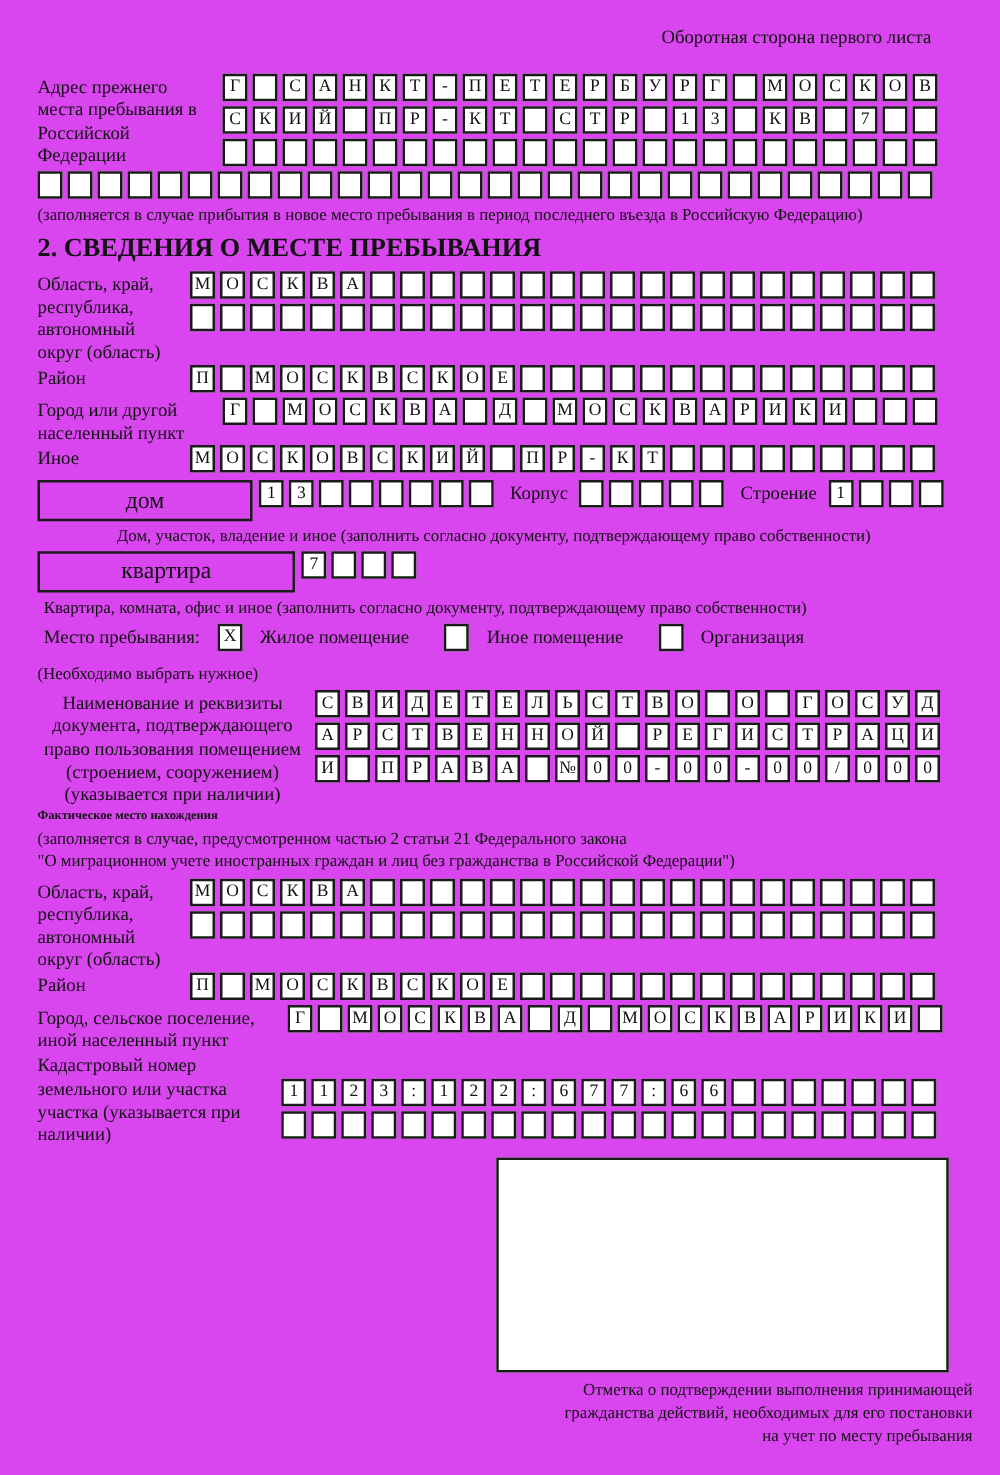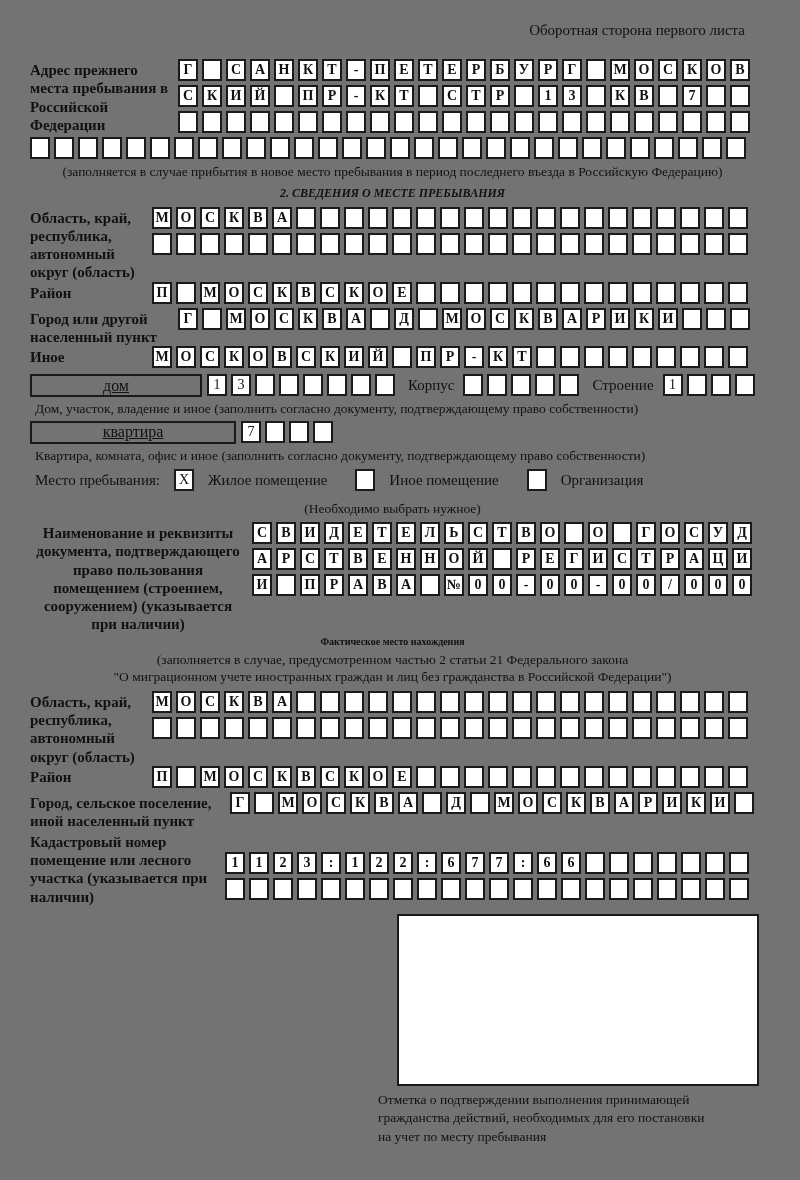--- a/index.html
+++ b/index.html
@@ -2,59 +2,59 @@
 <html><head>
 <meta charset="utf-8">
 <style>
   * { margin:0; padding:0; box-sizing:border-box; }
   html,body { background:#ffffff; }
   body {
     width:800px; height:1180px;
     font-family:"Liberation Serif", serif;
     color:#111111; font-size:15px;
   }
-  .page { width:800px; height:1180px; padding:10px 45px 0 30px; overflow:hidden; background:#737373; }
+  .page { width:800px; height:1180px; padding:10px 45px 0 30px; overflow:hidden; background:#d946ef; }
 
   .header-note { text-align:right; margin-top:12px; padding-right:10px; font-size:15px; }
 
-  .fgroup { display:flex; align-items:flex-start;font-weight:bold; }
+  .fgroup { display:flex; align-items:flex-start; }
   .flabel { flex:0 0 auto; line-height:1.22; padding-top:2px; padding-right:6px; }
   .w122 { flex-basis:122px; }
   .w148 { flex-basis:148px; }
   .w195 { flex-basis:195px; }
   .w200 { flex-basis:200px; }
   .w222 { flex-basis:222px; }
   .fgrids { flex:1 1 auto; }
 
   .fgrid { display:flex; height:22px; margin-bottom:4px; }
   .cbox {
     flex:0 0 auto; width:20px; height:22px; margin-right:4px;
     border:2px solid #1a1a1a; background:#fff;
     display:flex; align-items:center; justify-content:center;
     font-size:14px; line-height:1;
   }
 
   .widebox {
-    flex:0 0 auto; height:23px; border:2px solid #1a1a1a;
+    flex:0 0 auto; height:33px; border:2px solid #1a1a1a;
     display:flex; align-items:center; justify-content:center;
-    margin-right:5px; font-size:16px;text-decoration:underline;
+    margin-right:5px; font-size:19px;
   }
   .inline-label { line-height:23px; padding:0 9px; flex:0 0 auto; }
 
   .manrow { display:flex; align-items:flex-start; }
   .note-small { font-size:13.5px; line-height:1.3; }
-  .center { text-align:center; }
+  .center { text-align:left; }
   .bold { font-weight:bold; }
 
   .mesto-row { display:flex; align-items:center; }
   .mesto-row .opt { display:flex; align-items:center; margin-left:14px; }
   .mesto-row .opt .optlabel { margin-left:10px; margin-right:14px; }
 
   .stamp-box { width:362px; height:172px; border:2px solid #1a1a1a; margin-left:367px; margin-top:8px; background:#fff; }
-  .stamp-caption { width:400px; margin-left:348px; margin-top:5px; font-size:13.5px; line-height:1.38; text-align:left; }
+  .stamp-caption { width:400px; margin-left:348px; margin-top:5px; font-size:13.5px; line-height:1.38; text-align:right; }
 </style>
 </head>
 <body>
 
 <div class="page">
 
   <div class="header-note">Оборотная сторона первого листа</div>
 
   <div class="fgroup" style="margin-top:20px;">
     <div class="flabel w148">Адрес прежнего места пребывания в Российской Федерации</div>
@@ -166,21 +166,21 @@
       <span class="cbox"></span>
       <span class="cbox"></span>
       <span class="cbox"></span>
       <span class="cbox"></span>
       <span class="cbox"></span>
       <span class="cbox"></span>
       <span class="cbox"></span>
     </div>
   <div class="note-small center" style="margin-top:3px;">(заполняется в случае прибытия в новое место пребывания в период последнего въезда в Российскую Федерацию)</div>
 
-  <div class="bold center" style="font-size:12px; margin-top:5px;font-style:italic;">2. СВЕДЕНИЯ О МЕСТЕ ПРЕБЫВАНИЯ</div>
+  <div class="bold center" style="font-size:21px; margin-top:5px;">2. СВЕДЕНИЯ О МЕСТЕ ПРЕБЫВАНИЯ</div>
 
   <div class="fgroup" style="margin-top:6px;">
     <div class="flabel w122">Область, край, республика, автономный округ (область)</div>
     <div class="fgrids">
       <div class="fgrid">
           <span class="cbox">М</span>
           <span class="cbox">О</span>
           <span class="cbox">С</span>
           <span class="cbox">К</span>
           <span class="cbox">В</span>
@@ -354,21 +354,21 @@
         <span class="cbox"></span>
       </div>
     <div class="inline-label">Строение</div>
     <div class="fgrid" style="margin-bottom:0;">
         <span class="cbox">1</span>
         <span class="cbox"></span>
         <span class="cbox"></span>
         <span class="cbox"></span>
       </div>
   </div>
-  <div class="note-small" style="margin-top:3px; padding-left:5px;">Дом, участок, владение и иное (заполнить согласно документу, подтверждающему право собственности)</div>
+  <div class="note-small" style="margin-top:3px; padding-left:5px;text-align:center;">Дом, участок, владение и иное (заполнить согласно документу, подтверждающему право собственности)</div>
 
   <div class="manrow" style="margin-top:3px;">
     <div class="widebox" style="width:206px;">квартира</div>
     <div class="fgrid" style="margin-bottom:0;">
         <span class="cbox">7</span>
         <span class="cbox"></span>
         <span class="cbox"></span>
         <span class="cbox"></span>
       </div>
   </div>
@@ -593,21 +593,21 @@
           <span class="cbox">Р</span>
           <span class="cbox">И</span>
           <span class="cbox">К</span>
           <span class="cbox">И</span>
           <span class="cbox"></span>
         </div>
     </div>
   </div>
 
   <div class="fgroup">
-    <div class="flabel w195">Кадастровый номер помещение или лесного участка (указывается при наличии)</div>
+    <div class="flabel w195">Кадастровый номер земельного или участка участка (указывается при наличии)</div>
     <div class="fgrids" style="margin-top:21px;">
       <div class="fgrid">
           <span class="cbox">1</span>
           <span class="cbox">1</span>
           <span class="cbox">2</span>
           <span class="cbox">3</span>
           <span class="cbox">:</span>
           <span class="cbox">1</span>
           <span class="cbox">2</span>
           <span class="cbox">2</span>

